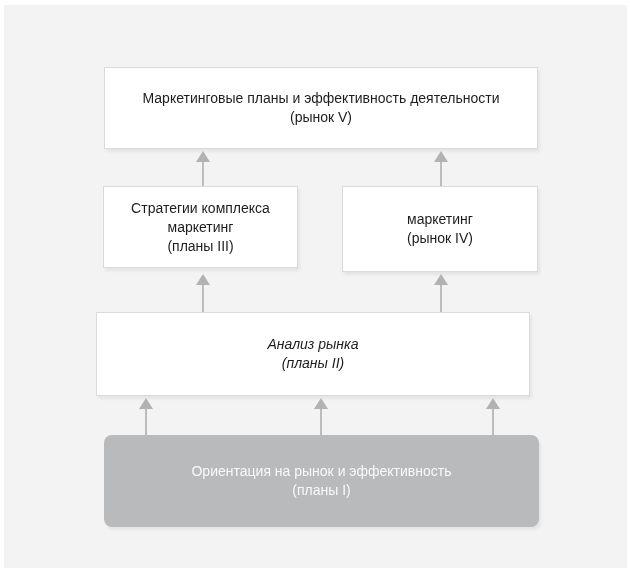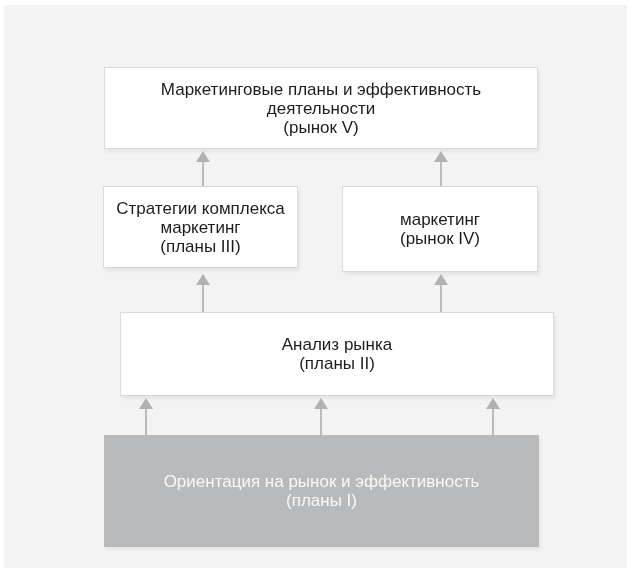--- a/index.html
+++ b/index.html
@@ -28,35 +28,35 @@
   .box{
     position:absolute;
     background:var(--box-bg);
     border:1px solid var(--box-border);
     box-shadow:2px 3px 3px rgba(0,0,0,0.06);
     display:flex;
     flex-direction:column;
     align-items:center;
     justify-content:center;
     text-align:center;
-    font-size:17px;
+    font-size:14px;
     line-height:19px;
     color:var(--text);
   }
   .box .ln{display:block;}
   .box.gray{
     background:var(--gray-box-bg);
     border:none;
     color:var(--gray-text);
   }
   .box-part-v  {left:100px; top:62px;  width:434px; height:82px;}
   .box-part-iii{left:99px;  top:181px; width:195px; height:82px;}
   .box-part-iv {left:338px; top:181px; width:196px; height:86px;}
-  .box-part-ii {left:116px; top:307px; width:434px; height:84px;}
-  .box-part-i  {left:100px; top:430px; width:435px; height:112px;}
+  .box-part-ii {left:92px; top:307px; width:434px; height:84px;font-style:italic;}
+  .box-part-i  {left:100px; top:430px; width:435px; height:92px;border-radius:8px;}
   .arrow{
     position:absolute;
     width:16px;
     display:flex;
     flex-direction:column;
     align-items:center;
   }
   .arrow .head{
     width:0;height:0;
     border-left:7px solid transparent;

